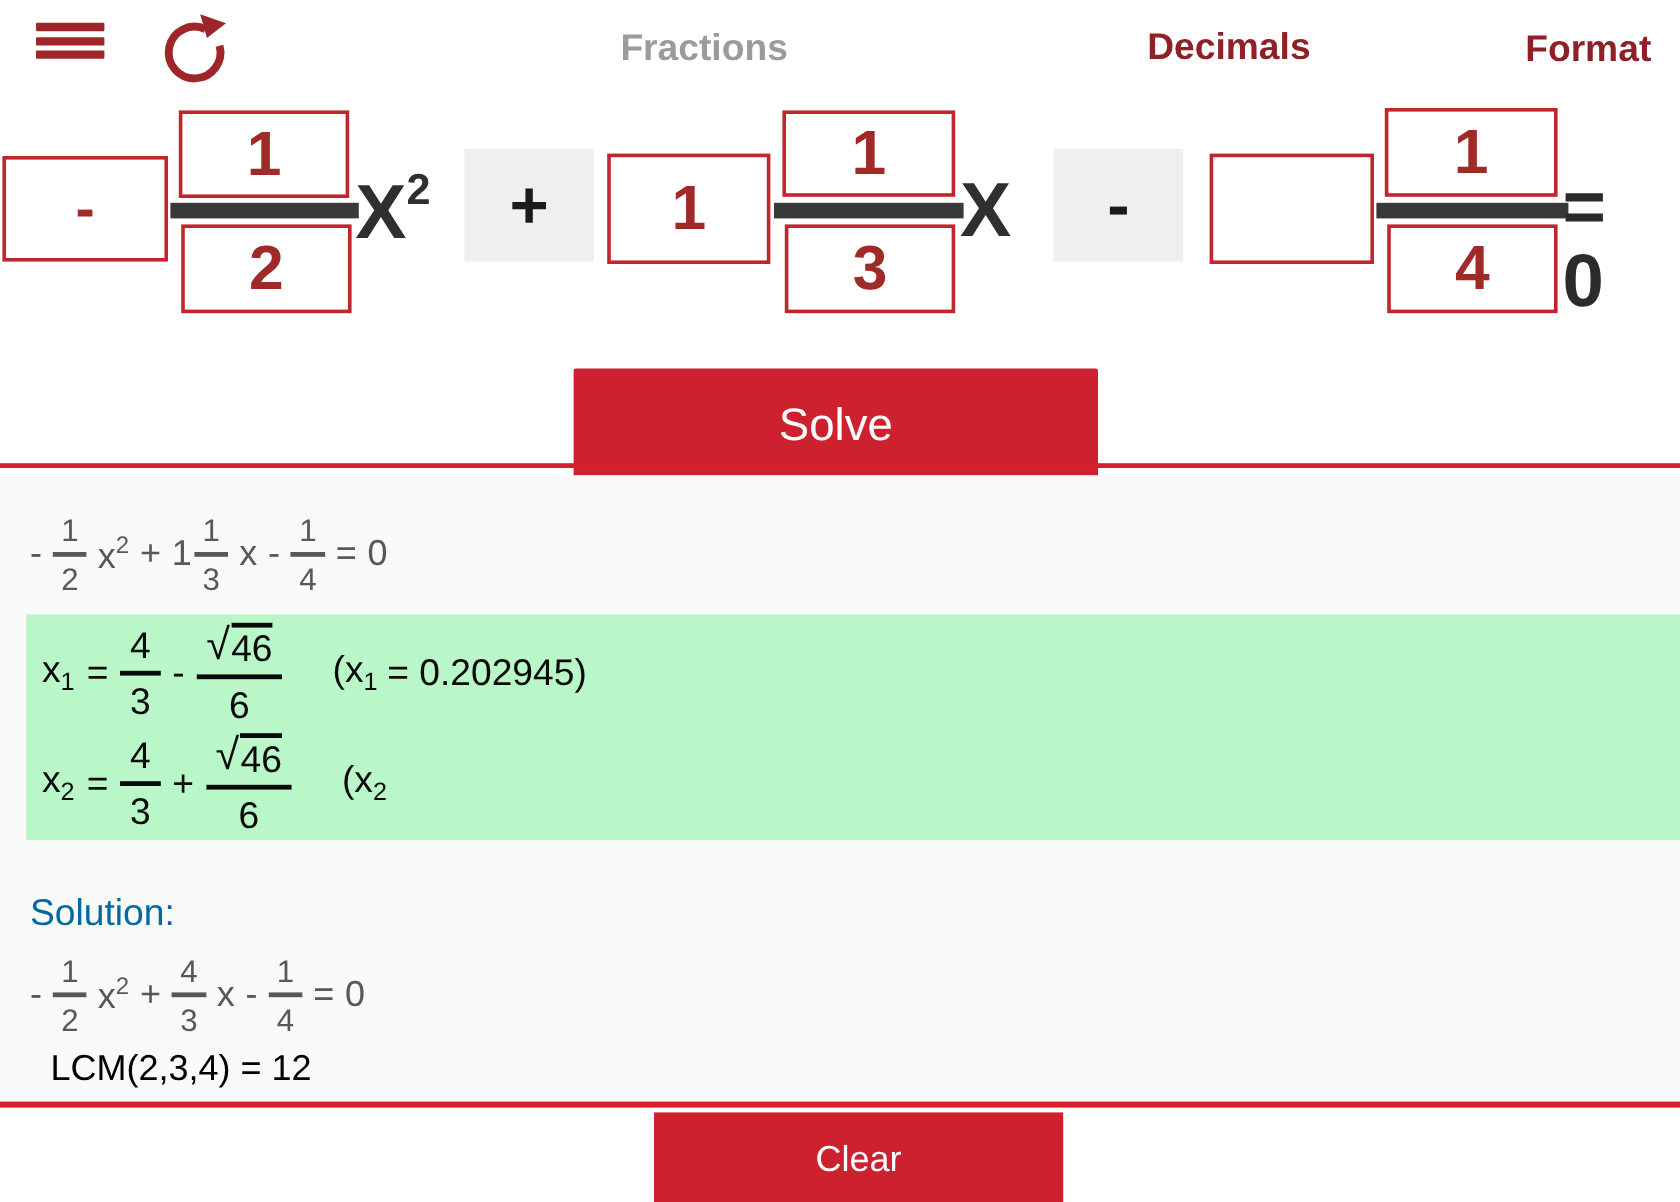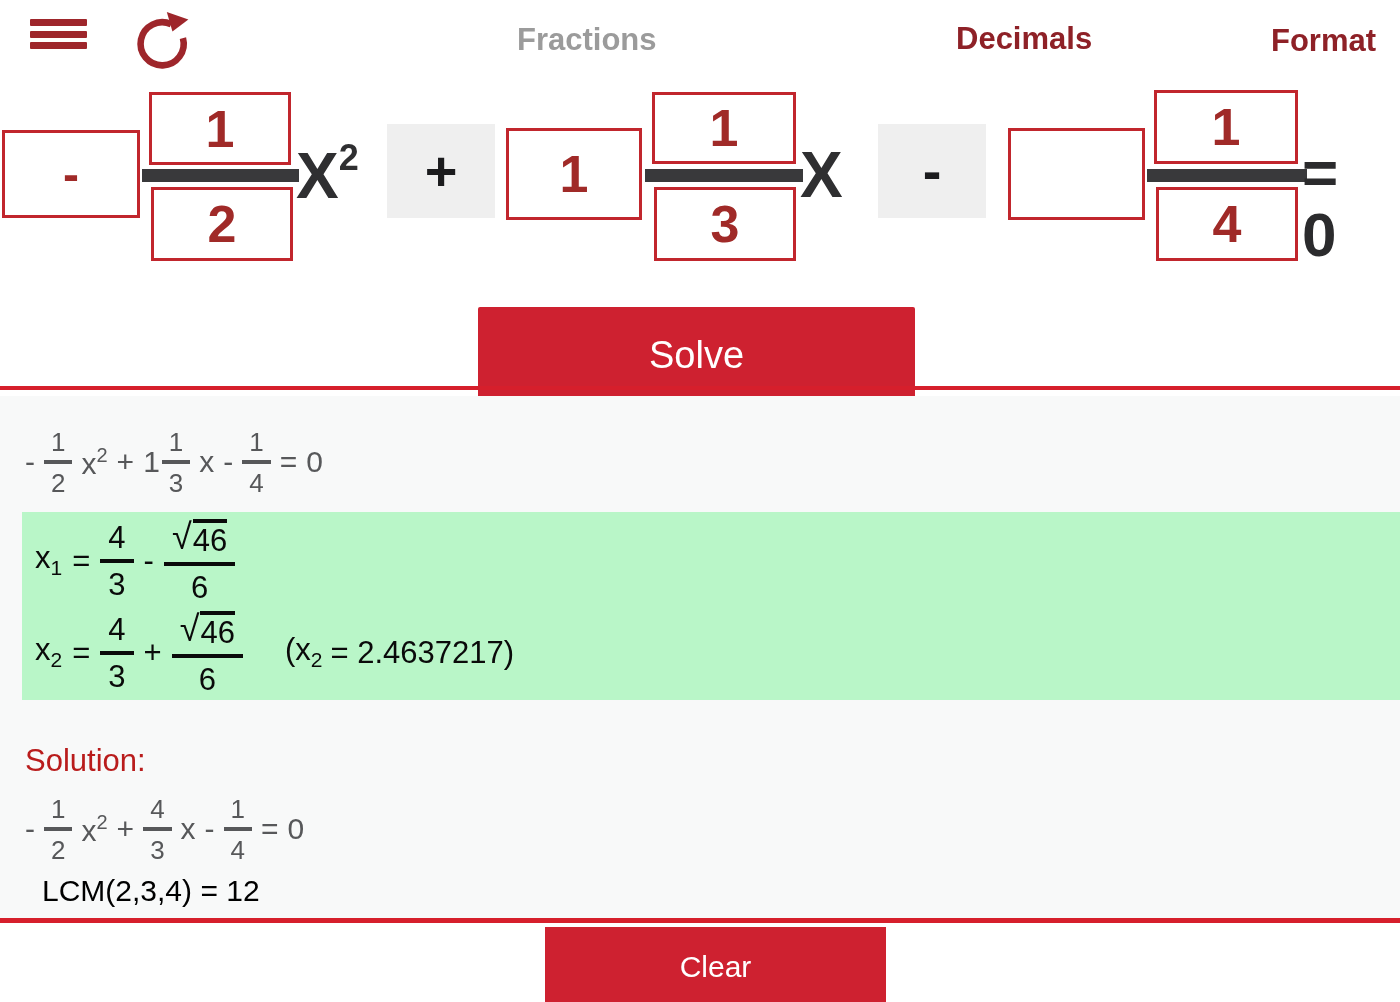--- a/index.html
+++ b/index.html
@@ -64,21 +64,21 @@
   .root-row{display:flex;align-items:center;font-size:31px;line-height:1;height:92px;}
   .root-row>*{margin-right:10px;}
   .gfrac{display:inline-flex;flex-direction:column;align-items:center;}
   .gfrac .fn{font-size:31px;line-height:1;padding:2px 8px 6px;border-bottom:4px solid #0a0a0a;display:inline-flex;align-items:flex-start;}
   .gfrac .fd{font-size:31px;line-height:1;padding:6px 8px 0;}
   .sqrt-sign{font-size:36px;line-height:1;margin-right:1px;}
   .radicand{border-top:4px solid #0a0a0a;padding-top:2px;}
   .approx{margin-left:32px;display:inline-flex;align-items:center;}
   .approx>*{margin-right:8px;}
 
-  .sol-heading{left:25px;top:745px;color:#b91c1c;font-size:31px;line-height:1;}
+  .sol-heading{left:25px;top:745px;color:#0369a1;font-size:31px;line-height:1;}
   .lcm-line{left:42px;top:876px;color:#000000;font-size:30px;line-height:1;}
 </style>
 </head>
 <body>
 
 <div class="abs menu-btn">
   <span class="menu-bar"></span>
   <span class="menu-bar"></span>
   <span class="menu-bar"></span>
 </div>
@@ -160,40 +160,43 @@
       <span class="fd">3</span>
     </span>
     <span>-</span>
     <span class="gfrac">
       <span class="fn">
           <span class="sqrt-sign">√</span>
           <span class="radicand">46</span>
         </span>
       <span class="fd">6</span>
     </span>
+    <span class="approx">
+      <span><span>(x</span><span class="xsub">1</span></span>
+      <span>= 0.202945)</span>
+    </span>
   </div>
 
   <div class="root-row">
     <span><span>x</span><span class="xsub">2</span></span>
     <span>=</span>
     <span class="gfrac">
       <span class="fn">4</span>
       <span class="fd">3</span>
     </span>
     <span>+</span>
     <span class="gfrac">
       <span class="fn">
           <span class="sqrt-sign">√</span>
           <span class="radicand">46</span>
         </span>
       <span class="fd">6</span>
     </span>
     <span class="approx">
       <span><span>(x</span><span class="xsub">2</span></span>
-      <span>= 2.4637217)</span>
     </span>
   </div>
 
 </div>
 
 <div class="abs sol-heading">Solution:</div>
 
 <div class="abs eq-row" style="left:25px;top:784px;height:90px;">
   <span>-</span>
   <span class="efrac">

